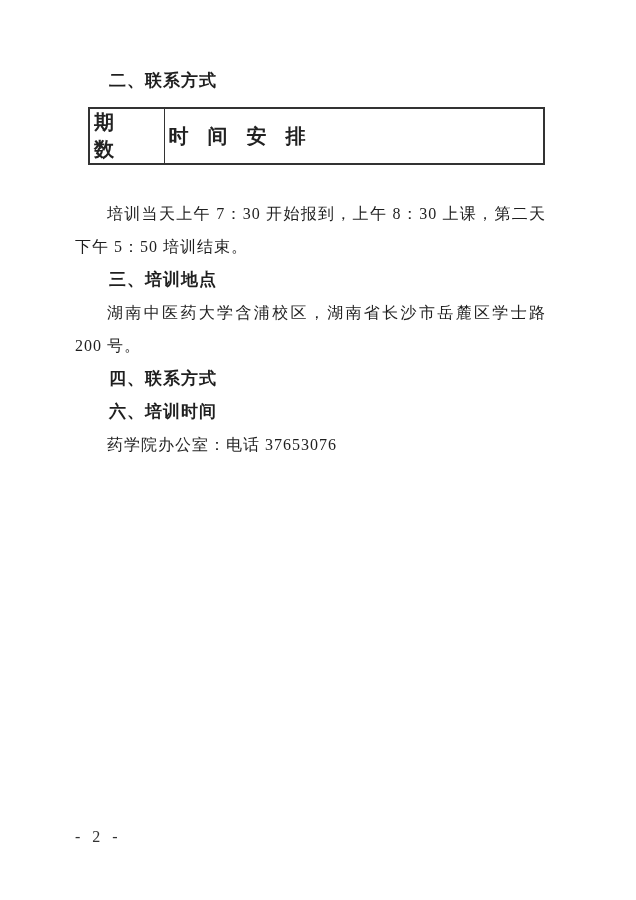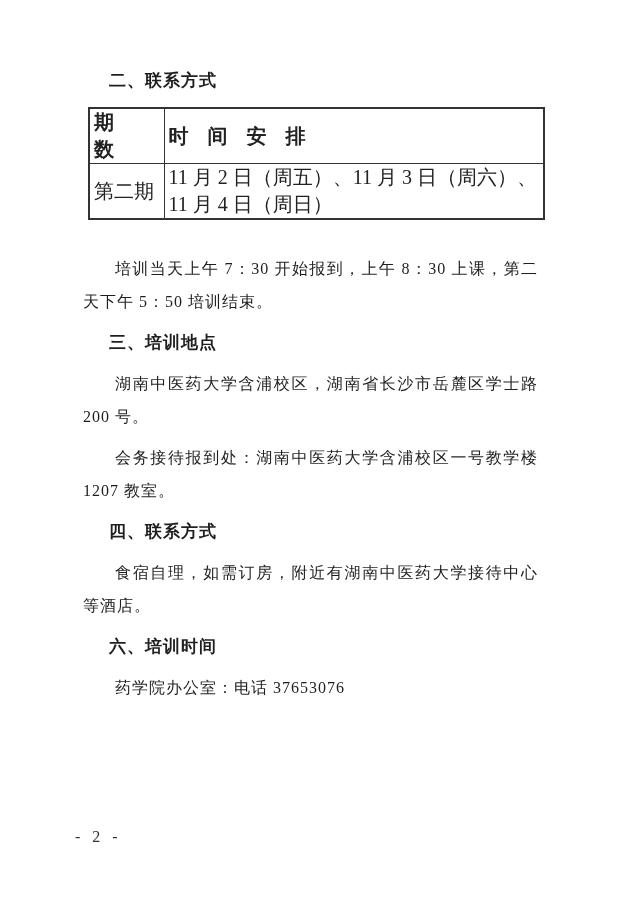--- a/index.html
+++ b/index.html
@@ -22,21 +22,21 @@
   .sec-heading {
     font-family: "Liberation Sans", "DejaVu Sans", sans-serif;
     font-weight: bold;
     font-size: 17px;
     line-height: 33px;
     margin: 0;
     text-indent: 2em;
     letter-spacing: 1px;
   }
   .body-par {
-    margin: 8px;
+    margin: 0;
     line-height: 33px;
     text-indent: 2em;
     text-align: justify;
     letter-spacing: 1px;
   }
   .note-par { margin-top: 32px; }
   table.schedule {
     border-collapse: collapse;
     width: 457px;
     margin: 10px 0 0 13px;
@@ -79,40 +79,34 @@
       <col class="c-period">
       <col>
     </colgroup>
     <thead>
       <tr>
         <th>期 数</th>
         <th>时 间 安 排</th>
       </tr>
     </thead>
     <tbody>
-      <tr>
-        <td>第二期</td>
-        <td>11 月 2 日（周五）、11 月 3 日（周六）、11 月 4 日（周日）</td>
-      </tr>
     </tbody>
   </table>
 
   <p class="body-par note-par">培训当天上午 7：30 开始报到，上午 8：30 上课，第二天下午 5：50 培训结束。</p>
 
   <h2 class="sec-heading">三、培训地点</h2>
 
   <p class="body-par">湖南中医药大学含浦校区，湖南省长沙市岳麓区学士路 200 号。</p>
 
-  <p class="body-par">会务接待报到处：湖南中医药大学含浦校区一号教学楼 1207 教室。</p>
 
   <h2 class="sec-heading">四、联系方式</h2>
 
 
 
-  <p class="body-par">食宿自理，如需订房，附近有湖南中医药大学接待中心等酒店。</p>
 
   <h2 class="sec-heading">六、培训时间</h2>
 
   <p class="body-par">药学院办公室：电话 37653076</p>
 
   <div class="page-number">- 2 -</div>
 
 </div>
 
 </body></html>

